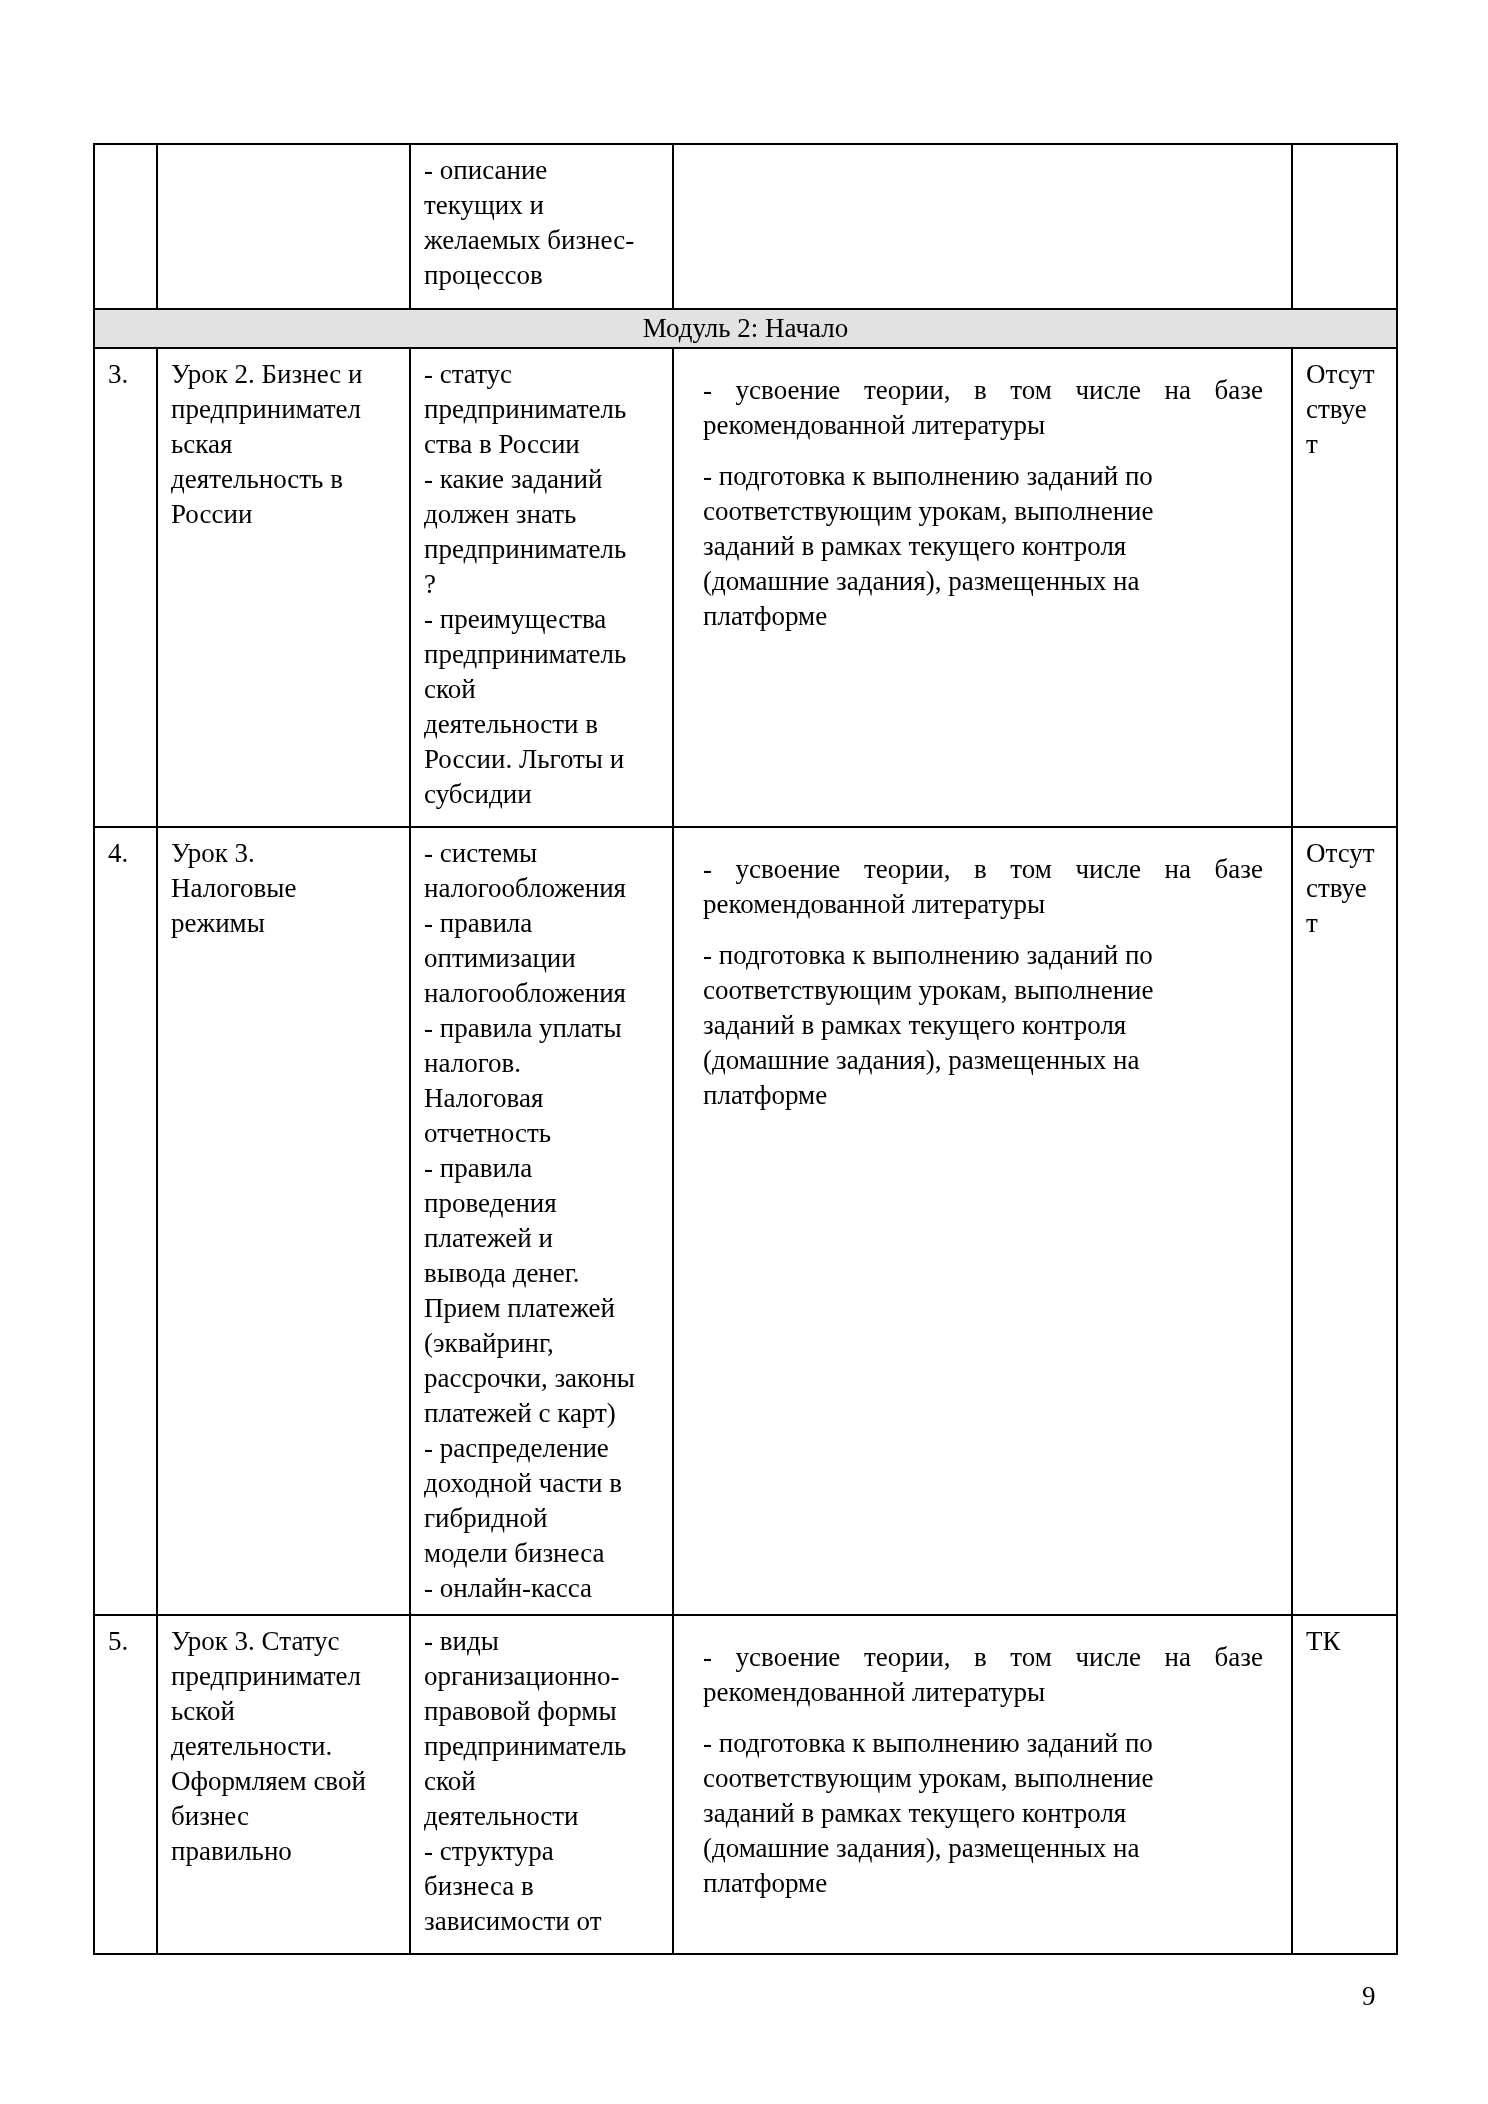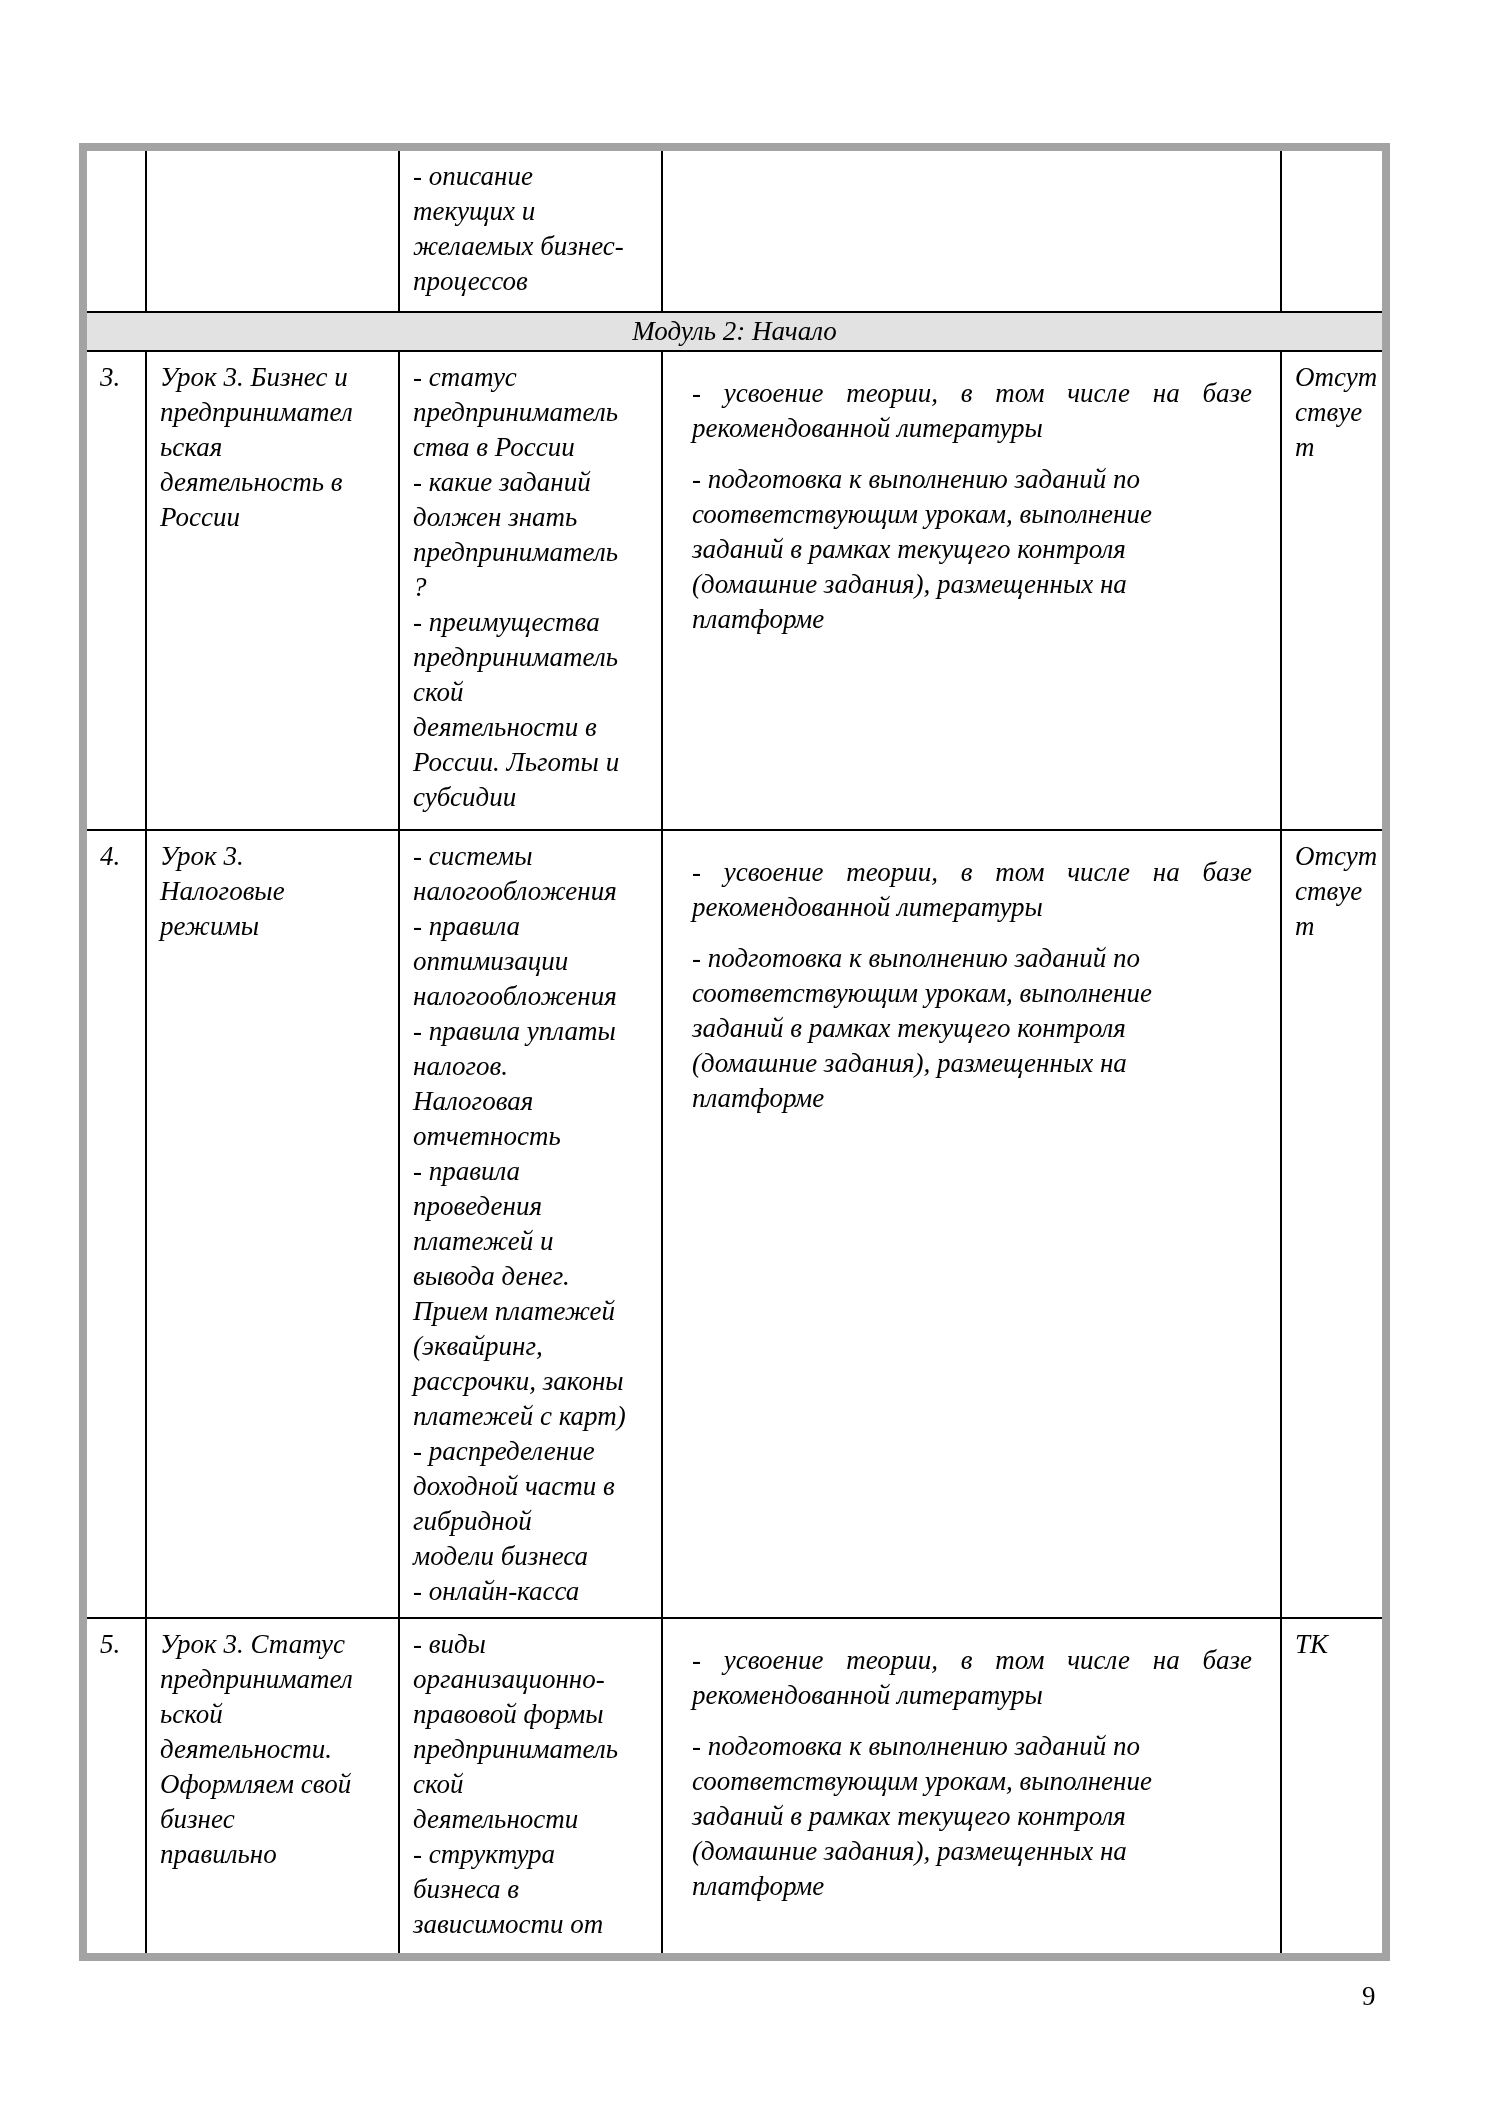--- a/index.html
+++ b/index.html
@@ -9,27 +9,26 @@
     height:2104px;
     background:#ffffff;
     font-family:"Liberation Serif", serif;
     font-size:27px;
     line-height:35px;
     color:#000;
     overflow:hidden;
   }
   table.course {
     position:absolute;
-    left:79px;
+    left:93px;
     top:143px;
     width:1303px;
     border-collapse:collapse;
     table-layout:fixed;
-    border:8px solid #a3a3a3;
-    font-style:italic;
+    border:1px solid #a3a3a3;
   }
   table.course td {
     border:2px solid #000;
     vertical-align:top;
     padding:8px 12px 8px 13px;
   }
   .preline { white-space:pre-line; }
   .justify { text-align:justify; }
   .cellp { margin:16px; }
   tr.module-row td {
@@ -70,21 +69,21 @@
       <td></td>
       <td></td>
     </tr>
 
     <tr class="module-row" style="height:38px;">
       <td colspan="5">Модуль 2: Начало</td>
     </tr>
 
     <tr style="height:479px;">
       <td>3.</td>
-      <td class="preline">Урок 3. Бизнес и
+      <td class="preline">Урок 2. Бизнес и
 предпринимател
 ьская
 деятельность в
 России</td>
       <td class="preline">- статус
 предприниматель
 ства в России
 - какие заданий
 должен знать
 предприниматель

